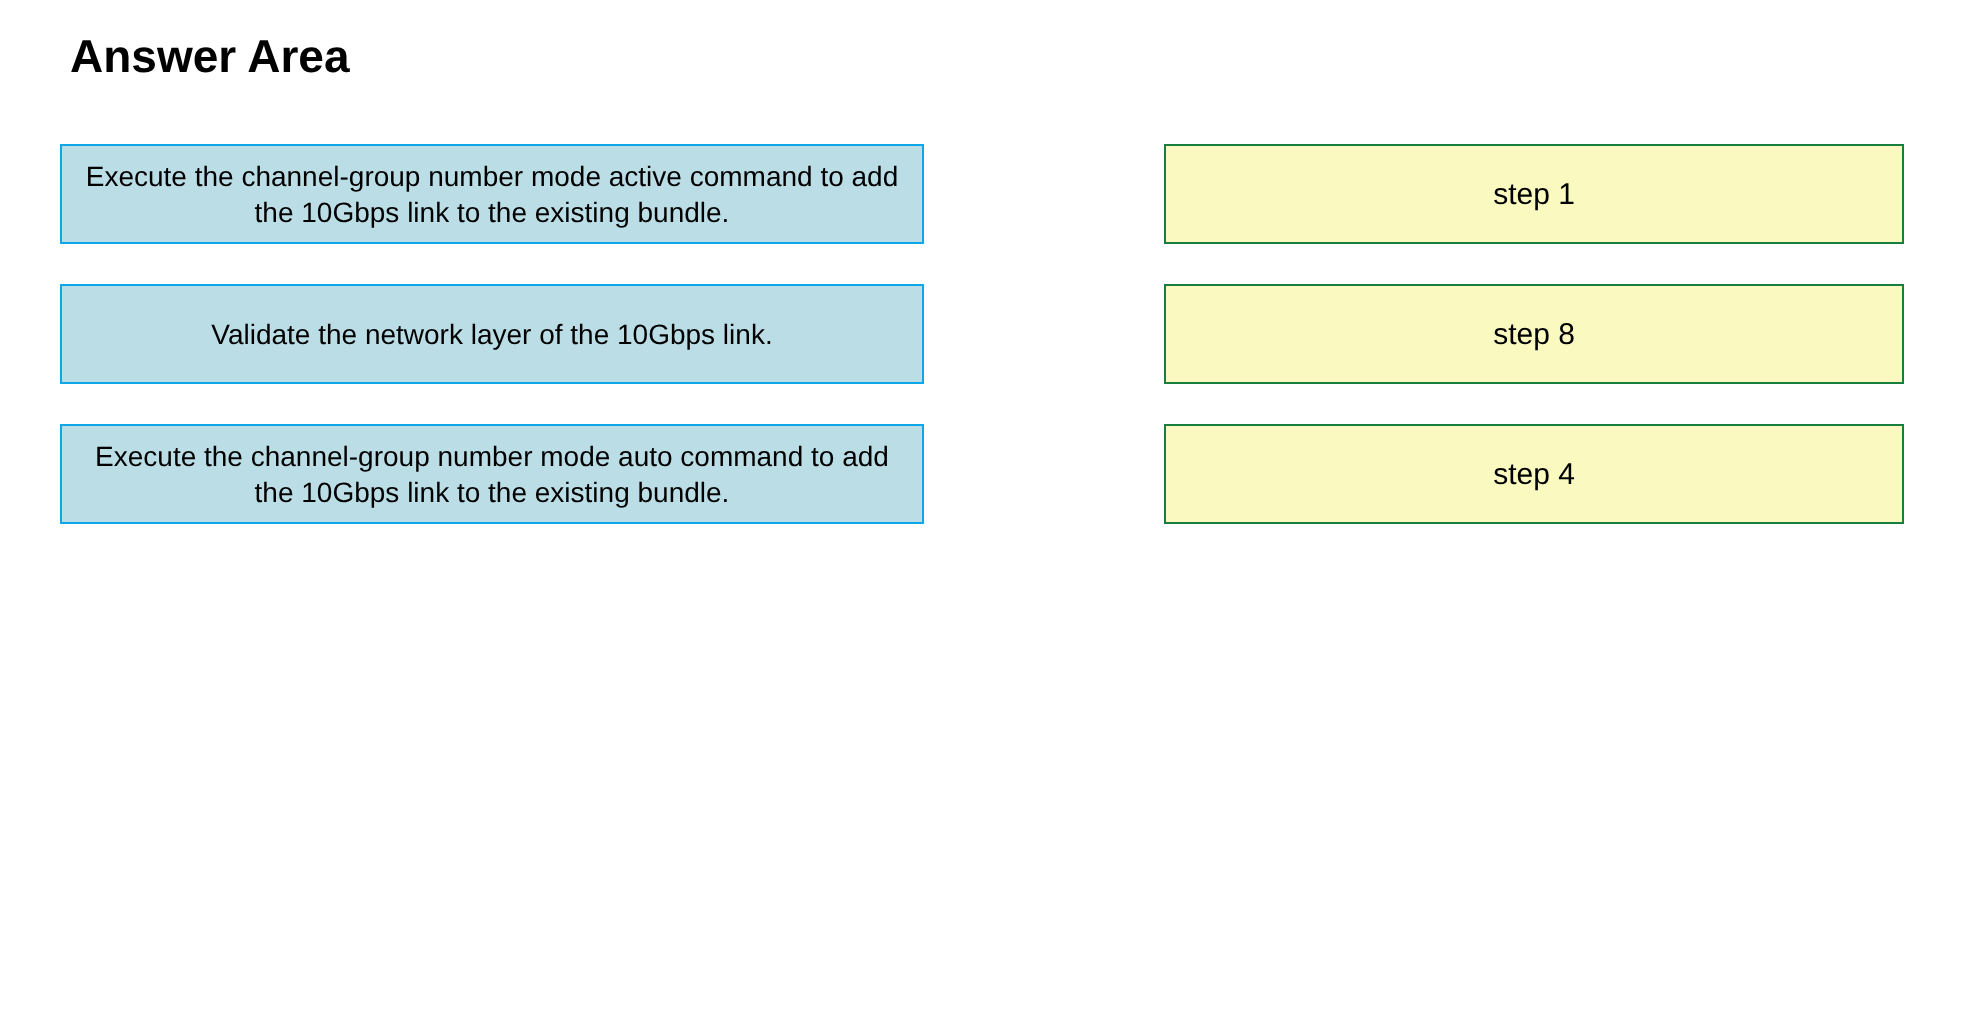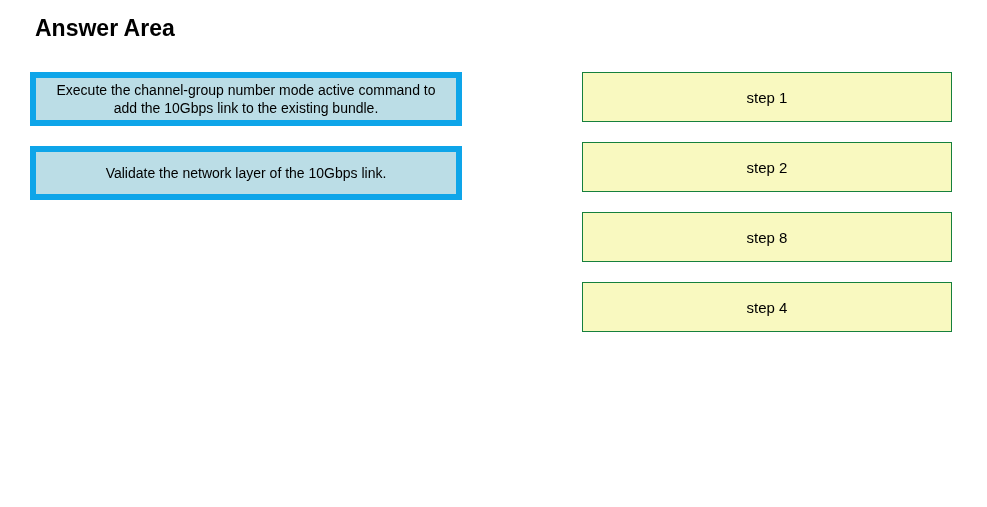--- a/index.html
+++ b/index.html
@@ -25,21 +25,21 @@
     }
     .column {
       display: flex;
       flex-direction: column;
       gap: 20px;
     }
     .source-item {
       width: 432px;
       height: 50px;
       background: #bbdde6;
-      border: 6px solid #0ea5e9;
+      border: 1px solid #0ea5e9;
       display: flex;
       align-items: center;
       justify-content: center;
       text-align: center;
       font-size: 14px;
       color: #000000;
       padding: 21px 10px;
       line-height: 1.3;
     }
     .target-item {
@@ -57,20 +57,20 @@
   </style>
 </head>
 <body>
 
 <div class="title">Answer Area</div>
 
 <div class="container">
   <div class="column">
     <div class="source-item">Execute the channel-group number mode active command to add the 10Gbps link to the existing bundle.</div>
     <div class="source-item">Validate the network layer of the 10Gbps link.</div>
+    <div class="source-item">Execute the channel-group number mode auto command to add the 10Gbps link to the existing bundle.</div>
   </div>
   <div class="column">
     <div class="target-item">step 1</div>
-    <div class="target-item">step 2</div>
     <div class="target-item">step 8</div>
     <div class="target-item">step 4</div>
   </div>
 </div>
 
 </body></html>

